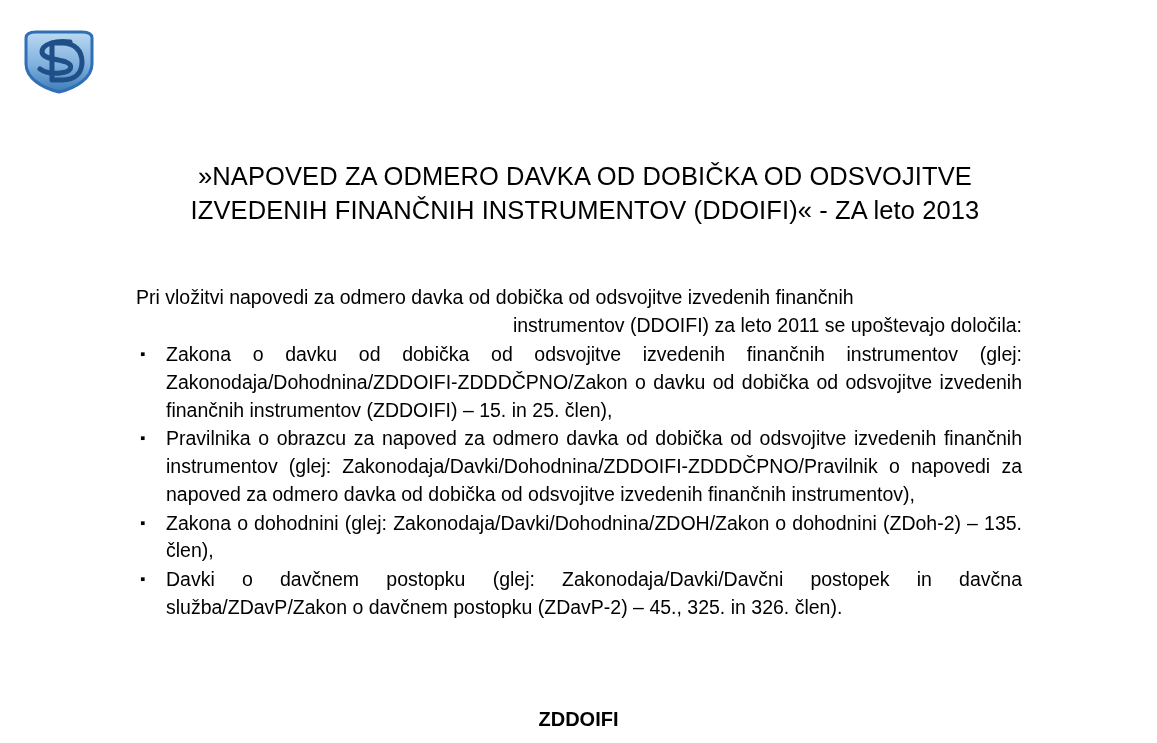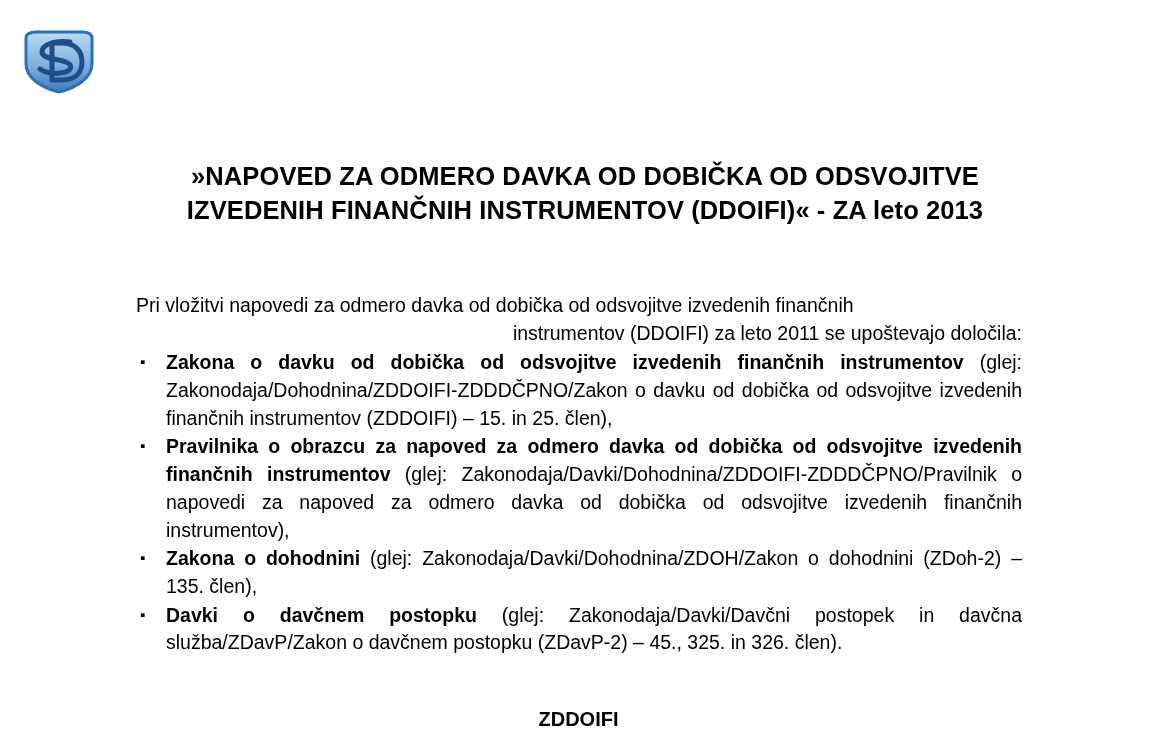--- a/index.html
+++ b/index.html
@@ -26,37 +26,37 @@
   }
 
   
   .slide-title {
     position: absolute;
     left: 120px;
     top: 160px;
     width: 930px;
     text-align: center;
     font-size: 25.5px;
-    font-weight: bold;
+    font-weight: normal;
     line-height: 1.32;
     letter-spacing: 0.1px;
   }
 
   
   .body-block {
     position: absolute;
     left: 136px;
     top: 280px;
     width: 886px;
     font-size: 19.5px;
     line-height: 1.42;
   }
 
   .intro {
-    margin: 12px 0 2px 0;
+    margin: 4px 0 2px 0;
     text-align: justify;
     text-justify: inter-word;
     padding-left: 26px;
     text-indent: -26px;
   }
   .intro .cont {
     display: block;
     text-indent: 0;
   }
 
@@ -73,21 +73,21 @@
     text-justify: inter-word;
   }
   ul.bullets > li .marker {
     position: absolute;
     left: 4px;
     top: 1px;
     font-size: 15px;
     line-height: 1.6;
   }
   ul.bullets > li b {
-    font-weight: bold;
+    font-weight: normal;
   }
 
   
   .nojust { text-align: right; }
 
   
   .footer {
     position: absolute;
     left: 0;
     top: 708px;

